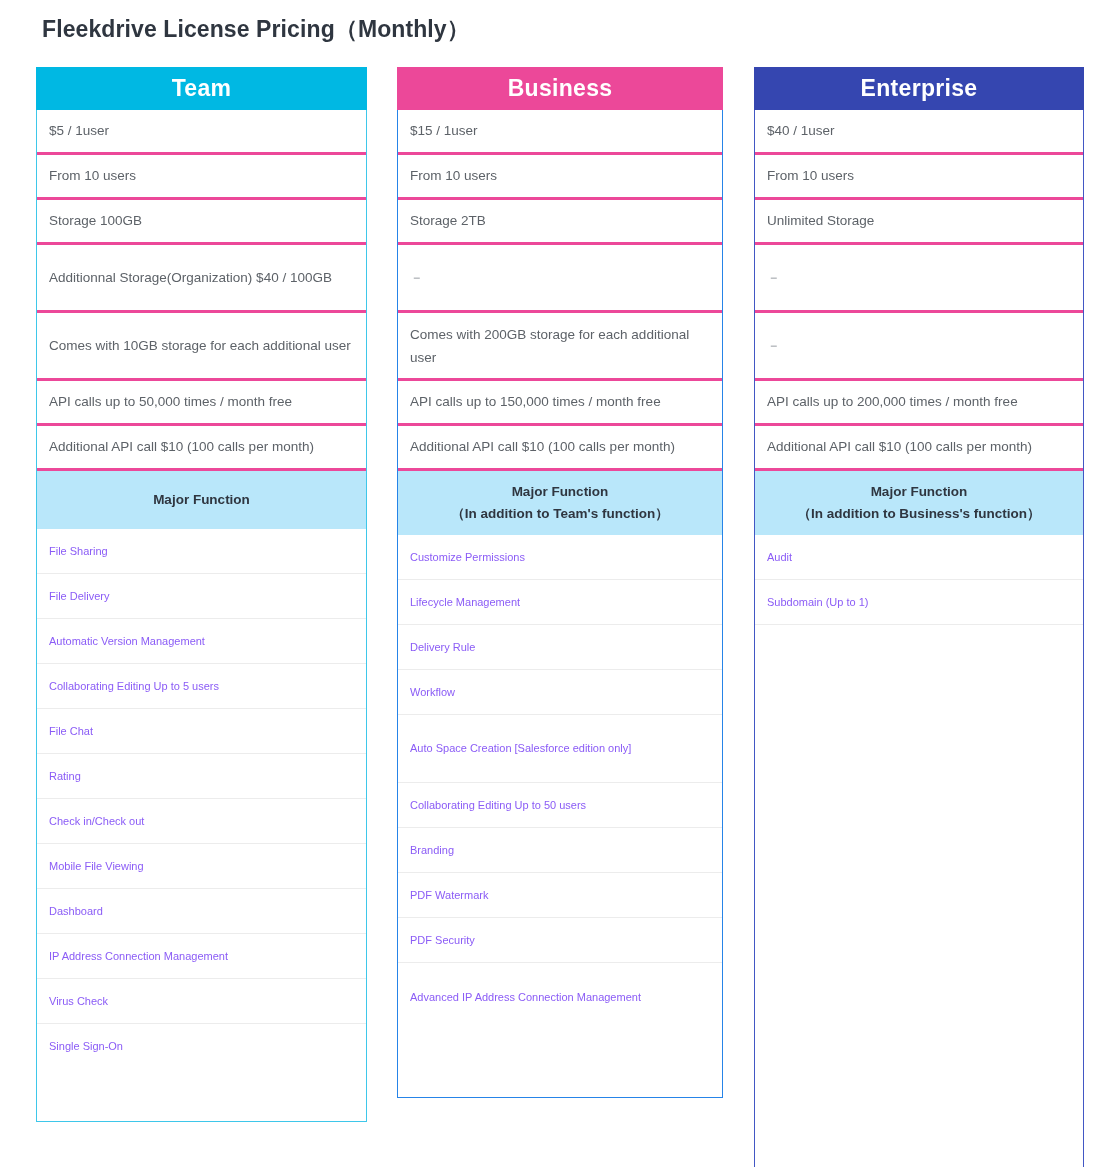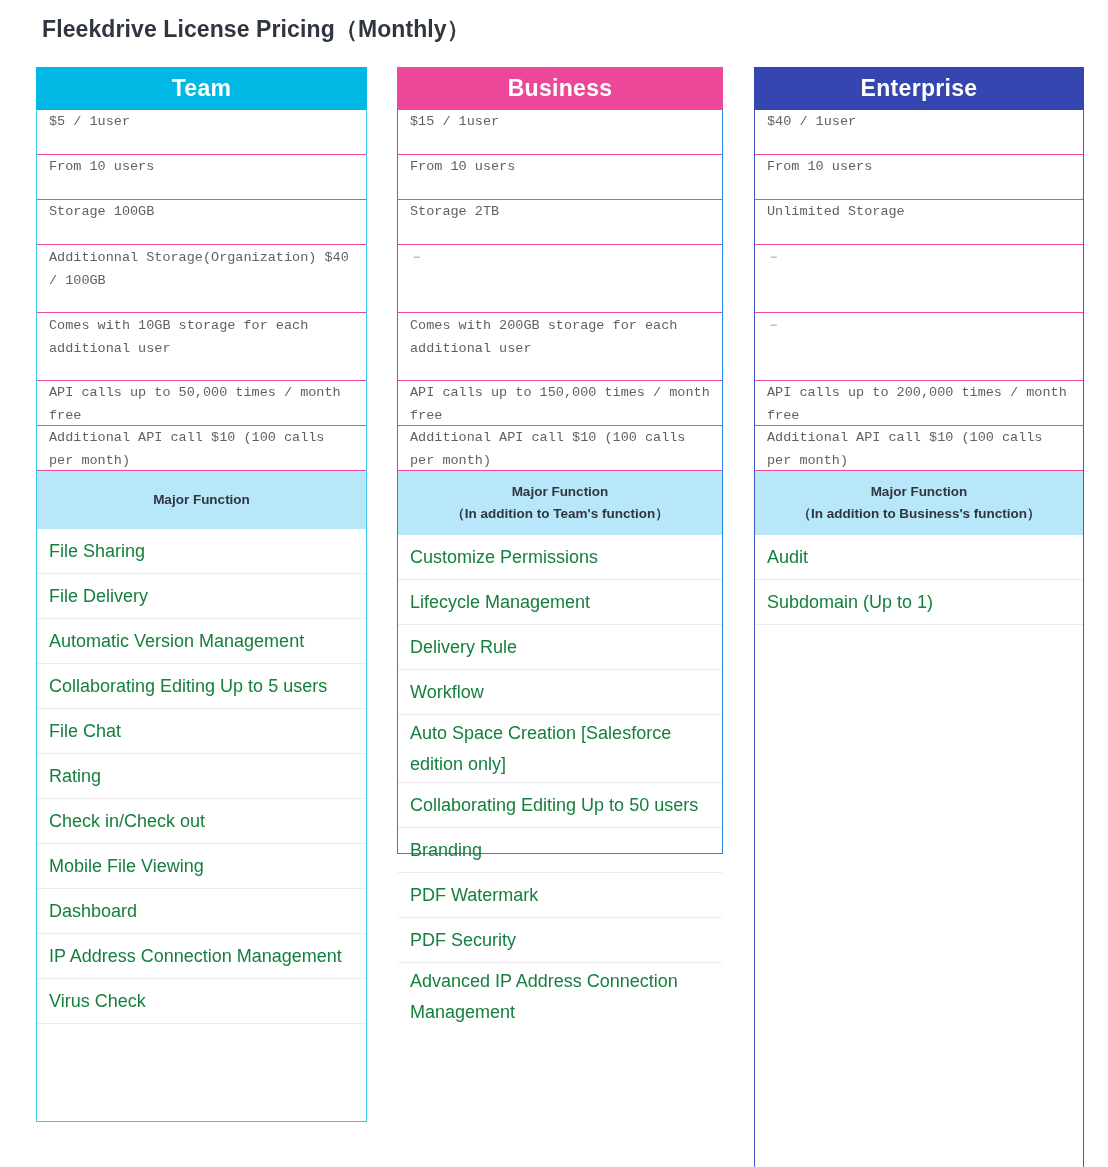--- a/index.html
+++ b/index.html
@@ -46,47 +46,47 @@
   .card.team     { left: 0px;   width: 331px; }
   .card.business { left: 361px; width: 326px; }
   .card.enterprise { left: 718px; width: 330px; }
 
   .card-body {
     border-style: solid;
     border-width: 0 1px 1px 1px;
     box-sizing: border-box;
   }
   .team .card-body     { border-color: #3ec7ea; height: 1012px; }
-  .business .card-body { border-color: #2684e8; height: 744px; }
+  .business .card-body { border-color: #2684e8; height: 988px; }
   .enterprise .card-body { border-color: #4257c4; height: 1108px; }
 
   .card-header {
     height: 43px;
     display: flex;
     align-items: center;
     justify-content: center;
     color: #ffffff;
     font-size: 23px;
     font-weight: bold;
     letter-spacing: 0.3px;
     box-sizing: border-box;
   }
   .team .card-header     { background: #00b8e3; }
   .business .card-header { background: #ec4899; }
   .enterprise .card-header { background: #3546b0; }
 
   .row {
     box-sizing: border-box;
-    border-bottom: 1px solid #ec4899;
+    border-bottom: 3px solid #ec4899;
     padding: 0 12px;
     display: flex;
+    align-items: center;
     font-size: 13.5px;
     line-height: 1.72;
     color: #5d6268;
-    font-family: Liberation Mono, monospace;
   }
   .row span { display: block; }
   .row.h1 { height: 45px; }
   .row.h2 { height: 68px; }
   .row.h2 span { padding-top: 1px; }
 
   .section-head {
     background: #b9e7fa;
     box-sizing: border-box;
     display: flex;
@@ -102,23 +102,23 @@
   }
   .section-head.one-line { height: 58px; }
   .section-head.two-line { height: 64px; }
 
   .feature-row {
     box-sizing: border-box;
     border-bottom: 1px solid #ececec;
     padding: 0 12px;
     display: flex;
     align-items: center;
-    font-size: 18px;
+    font-size: 11px;
     line-height: 1.72;
-    color: #15803d;
+    color: #8b5cf6;
   }
   .feature-row.h1 { height: 45px; }
   .feature-row.h2 { height: 68px; }
   .dash { color: #8b9097; }
   .filler { flex: 1 1 auto; }
 </style>
 </head>
 <body>
 
 <div class="page">
@@ -184,20 +184,23 @@
           </div>
         <div class="feature-row h1">
             <span>Dashboard</span>
           </div>
         <div class="feature-row h1">
             <span>IP Address Connection Management</span>
           </div>
         <div class="feature-row h1">
             <span>Virus Check</span>
           </div>
+        <div class="feature-row h1" style="border-bottom:none">
+            <span>Single Sign-On</span>
+          </div>
       </div>
     </div>
 
     <div class="card business">
       <div class="card-header">
         <span>Business</span>
       </div>
       <div class="card-body">
         <div class="row h1">
             <span>$15 / 1user</span>

